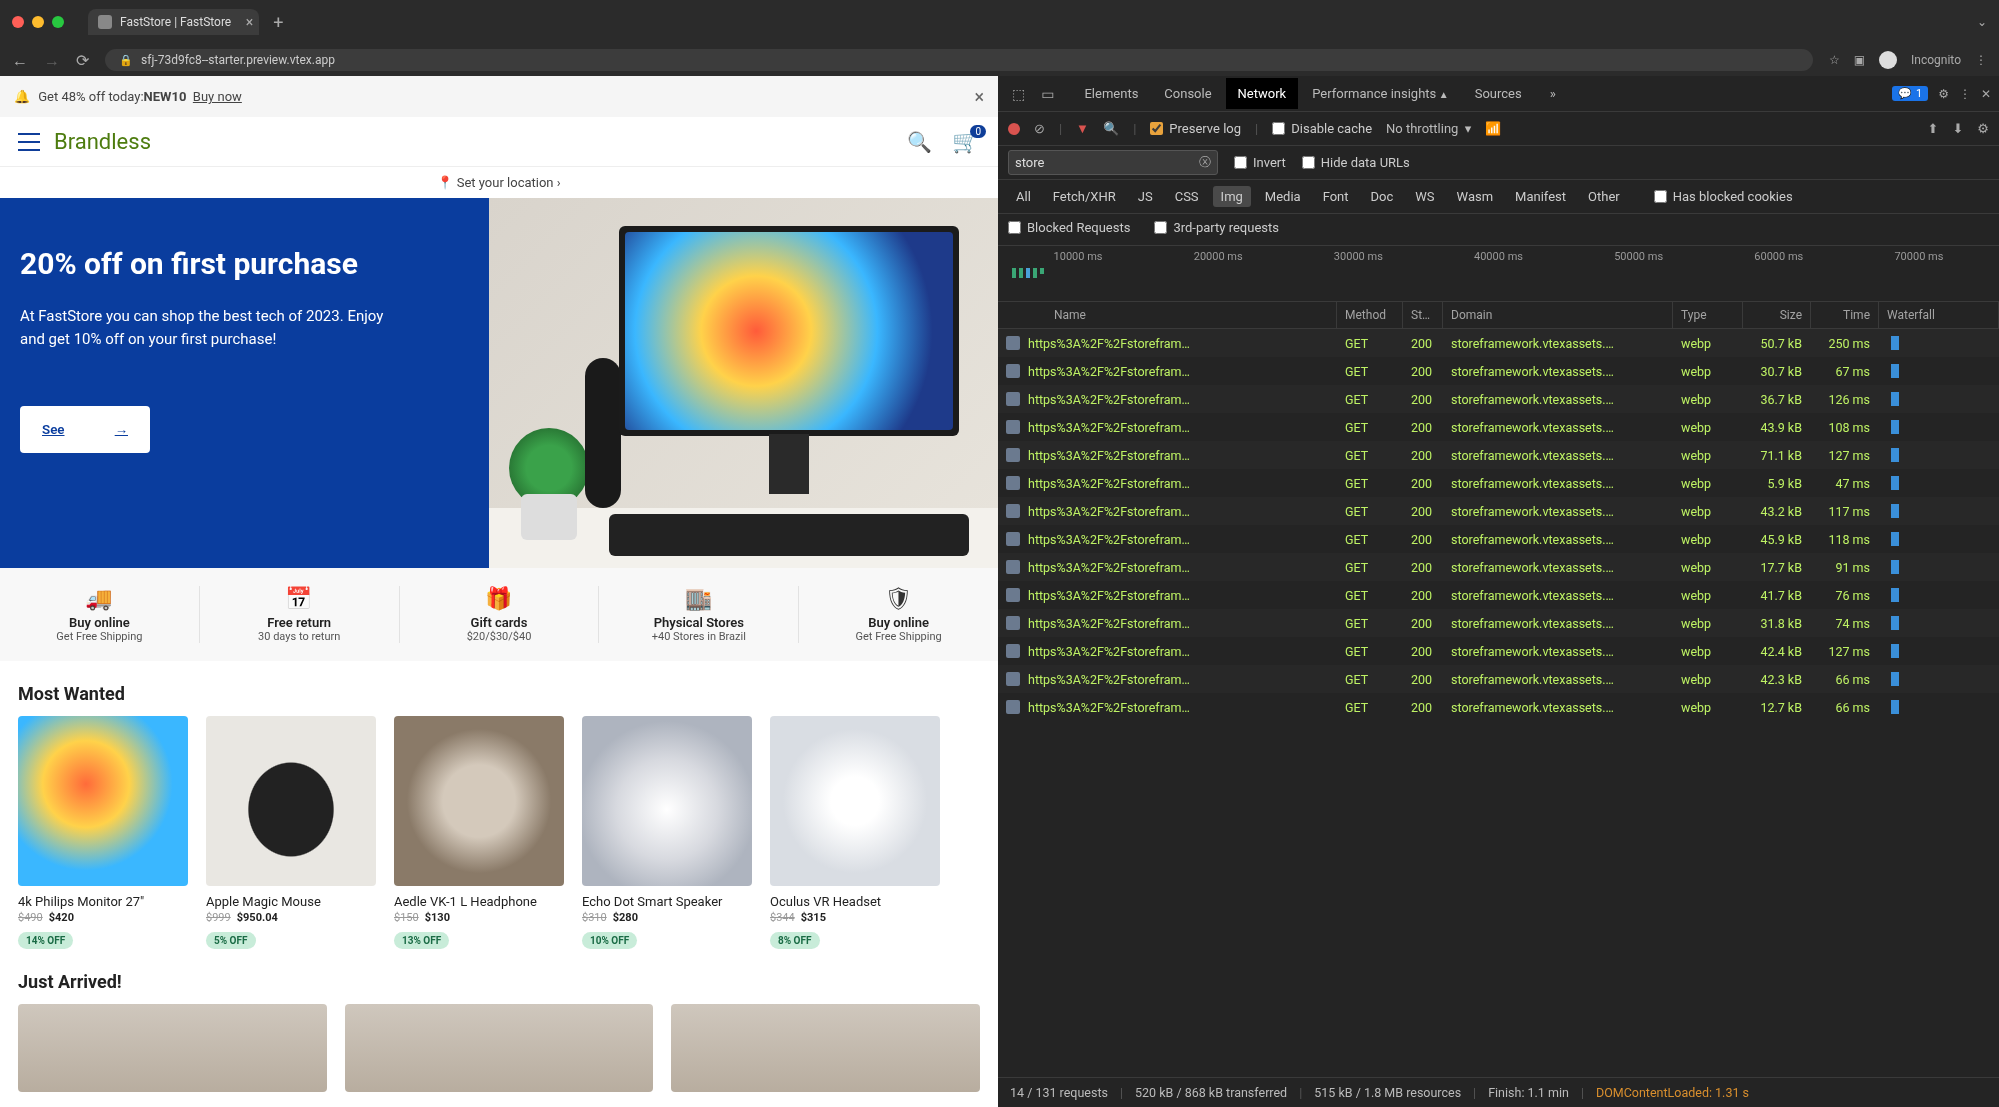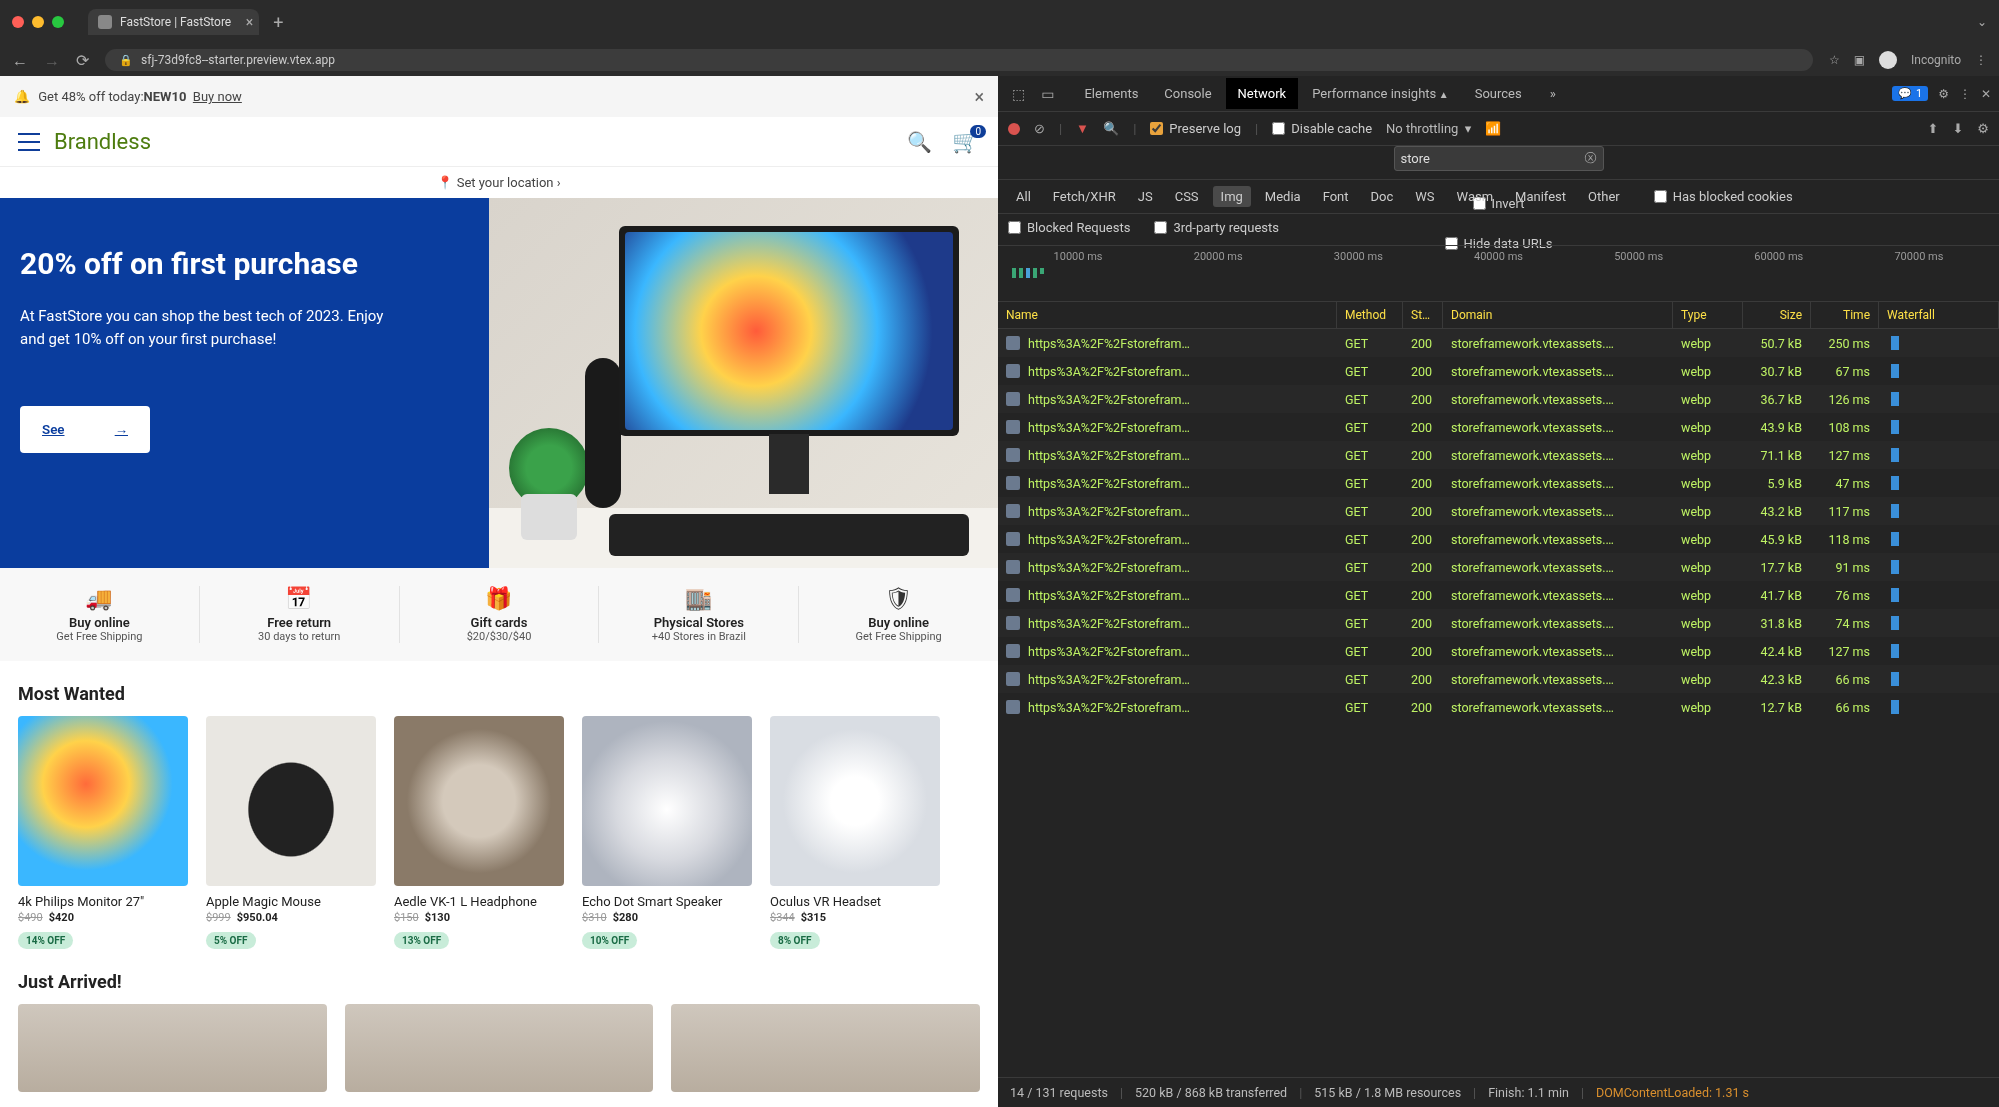--- a/index.html
+++ b/index.html
@@ -78,38 +78,38 @@
 .dt-top-right { margin-left:auto; display:flex; align-items:center; gap:10px; color:#aaa; }
 .msgbadge { background:#1a73e8; color:#fff; padding:1px 6px; border-radius:3px; font-size:11px; display:flex; align-items:center; gap:4px; }
 
 .dt-toolbar { display:flex; align-items:center; height:34px; border-bottom:1px solid #3a3a3a; padding:0 10px; gap:14px; font-size:13px; }
 .rec { width:12px; height:12px; border-radius:50%; background:#d9534f; }
 .chk { display:flex; align-items:center; gap:6px; color:#ccc; }
 .chk input { accent-color:#e8a23c; }
 .sel { color:#bbb; }
 .dt-toolbar-right { margin-left:auto; display:flex; gap:14px; color:#aaa; }
 
-.dt-filter { display:flex; align-items:center; height:34px; padding:0 10px; gap:25px; border-bottom:1px solid #3a3a3a; font-size:13px;flex-direction:column; }
+.dt-filter { display:flex; align-items:center; height:34px; padding:0 10px; gap:16px; border-bottom:1px solid #3a3a3a; font-size:13px; }
 .filterbox { background:#3a3a3a; border:1px solid #555; border-radius:3px; padding:3px 6px; width:210px; display:flex; align-items:center; }
 .filterbox input { background:transparent; border:none; color:#ddd; flex:1; outline:none; font-size:13px; }
 .filter-x { color:#aaa; font-size:12px; }
 
 .dt-types { display:flex; align-items:center; flex-wrap:wrap; gap:6px; padding:6px 10px; border-bottom:1px solid #3a3a3a; font-size:13px; color:#ccc; }
 .type { padding:3px 8px; border-radius:3px; }
 .type.active { background:#4a4a4a; }
 .dt-blocked { display:flex; gap:24px; padding:6px 10px 10px; border-bottom:1px solid #3a3a3a; font-size:13px; color:#ccc; }
 
 .timeline { height:56px; border-bottom:1px solid #3a3a3a; position:relative; padding-top:4px; }
 .tl-labels { display:flex; font-size:11px; color:#999; padding:0 10px; }
 .tl-labels span { flex:1; text-align:center; }
 .blips { position:absolute; left:14px; top:22px; display:flex; gap:3px; }
 .blip { width:4px; height:10px; background:#3aa675; }
 
 .nt { flex:1; display:flex; flex-direction:column; min-height:0; }
-.nt-head { display:flex; border-bottom:1px solid #3a3a3a; font-size:12px; color:#fde047; }
+.nt-head { display:flex; border-bottom:1px solid #3a3a3a; font-size:12px; color:#a3a3a3;padding-left:48px; }
 .nt-head > div { padding:6px 8px; border-right:1px solid #3a3a3a; }
 .col-name{flex:1;min-width:0;} .col-method{width:66px;} .col-status{width:40px;} .col-domain{width:230px;} .col-type{width:70px;} .col-size{width:68px;text-align:right;} .col-time{width:68px;text-align:right;} .col-wf{width:120px;}
 .nt-body { flex:1; overflow:auto; }
 .nt-row { display:flex; font-size:12.5px; color:#bef264; height:28px; align-items:center; }
 .nt-row:nth-child(odd){background:#282828;}
 .nt-row > div { padding:0 8px; border-right:1px solid transparent; overflow:hidden; white-space:nowrap; text-overflow:ellipsis; }
 .nm { display:flex; align-items:center; gap:8px; }
 .thumb { width:14px; height:14px; background:#6b7a8f; border-radius:2px; }
 .wf-bar { width:8px; height:14px; background:#3a8fd9; margin-left:4px; }
 

